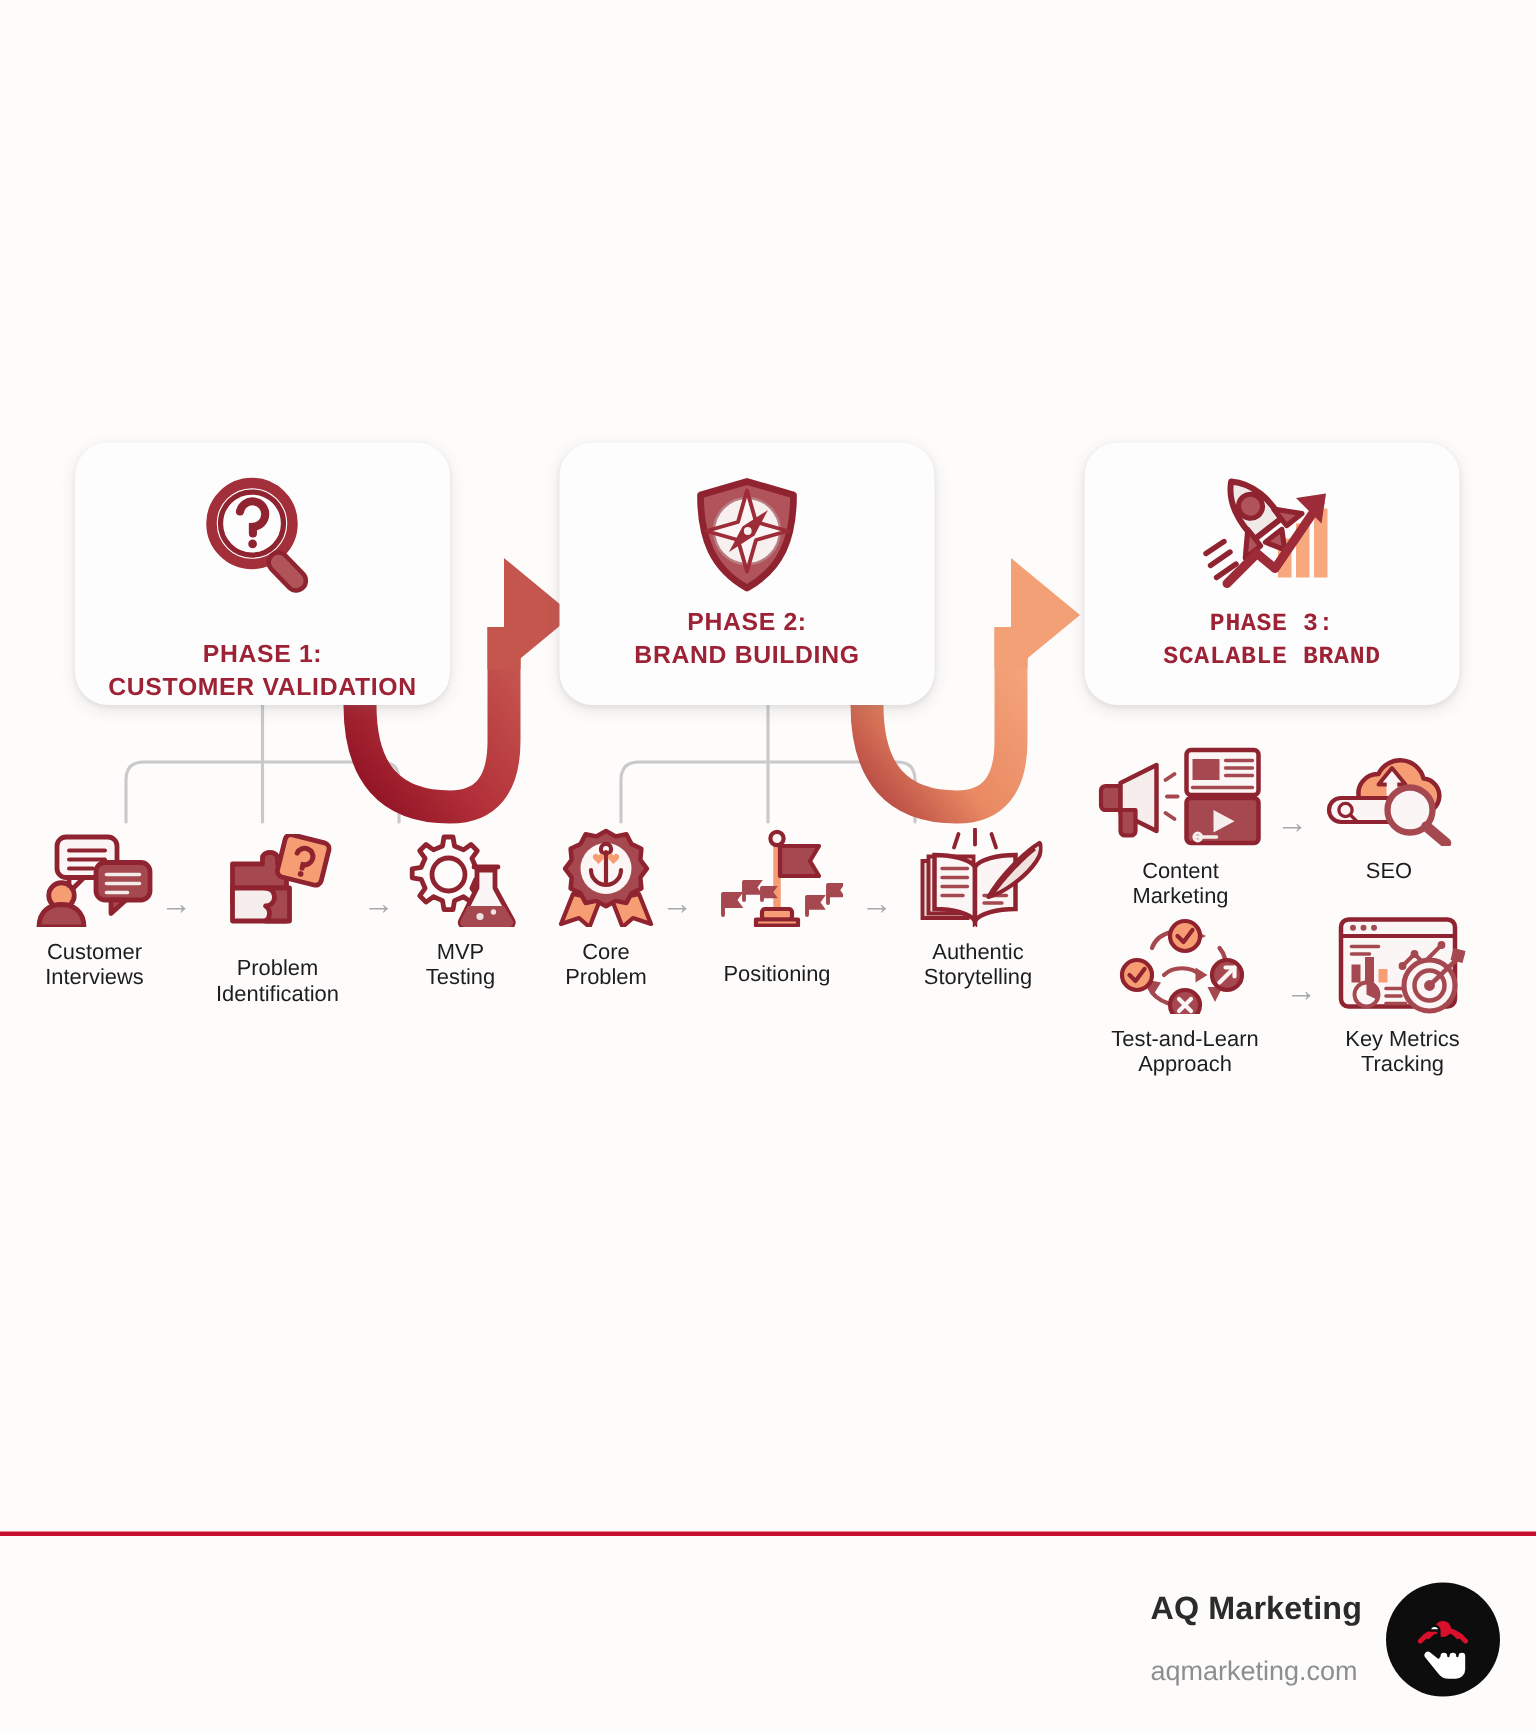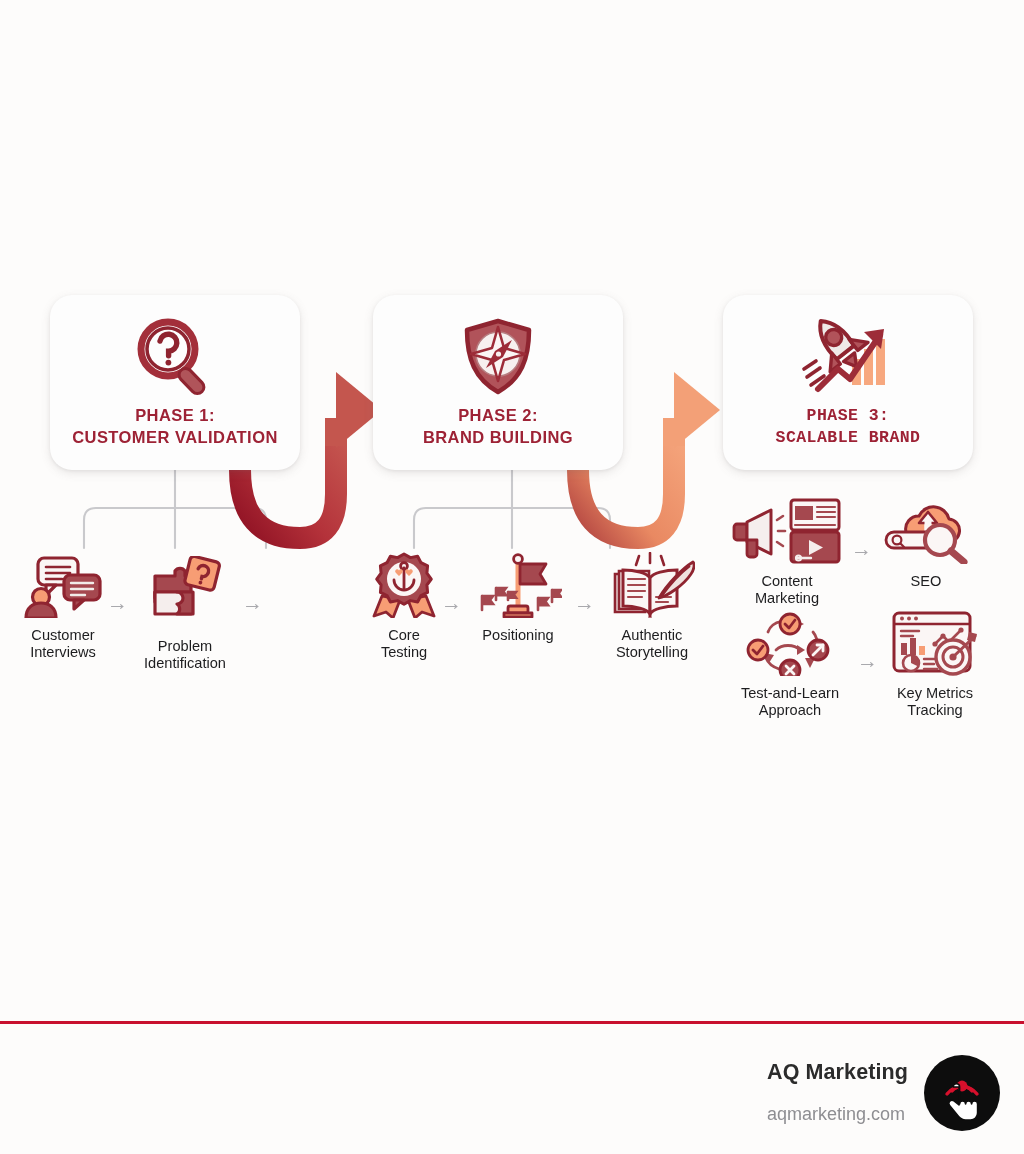--- a/index.html
+++ b/index.html
@@ -33,21 +33,21 @@
   .card .ctitle{
     margin-top:6px;
     text-align:center;
     font-weight:bold;
     font-size:16.5px;
     letter-spacing:.45px;
     line-height:1.32;
     color:#9d2235;
   }
 
-  #card1{left:50px;top:295px;width:250px;height:175px;}
+  #card1{left:50px;top:295px;width:250px;height:175px;justify-content:space-between;}
   #card2{left:373px;top:295px;width:250px;height:175px;}
   #card3{left:723px;top:295px;width:250px;height:175px;font-family:Liberation Mono, monospace;}
 
   
   .subrow{position:absolute;z-index:2;display:flex;align-items:flex-start;}
   .sub{
     display:flex;flex-direction:column;align-items:center;
     text-align:center;
   }
   .sub .sicon{height:66px;display:flex;align-items:flex-end;justify-content:center;}
@@ -68,21 +68,21 @@
 
   #sub1{left:24px;top:552px;}
   #sub2{left:372px;top:552px;}
   #g3a{left:728px;top:498px;}
   #g3b{left:728px;top:610px;}
 
   .sub.w-customer{width:78px;}
   .sub.w-problem{width:104px;gap:11px;}
   .sub.w-mvp{width:78px;}
   .sub.w-core{width:64px;}
-  .sub.w-pos{width:102px;}
+  .sub.w-pos{width:102px;gap:15px;}
   .sub.w-auth{width:104px;}
   .sub.w-content{width:118px;}
   .sub.w-seo{width:98px;}
   .sub.w-test{width:124px;}
   .sub.w-key{width:104px;}
 
   
   .divider{
     position:absolute;left:0;top:1021px;width:1024px;height:2.5px;
     background:#c8102e;z-index:2;
@@ -243,20 +243,39 @@
             <circle cx="55.6" cy="27" r="1.9" fill="#8f2430"></circle>
           </g>
         </svg>
       </div>
       <div class="slabel">Problem
 Identification</div>
     </div>
 
     <div class="sarrow">→</div>
 
+    <div class="sub w-mvp">
+      <div class="sicon">
+        <svg width="74" height="64" viewBox="0 0 74 64">
+          <g fill="none" stroke="#8f2430" stroke-width="3.2" stroke-linejoin="round">
+            <path d="M26,4 l6,0 1,6 6,2.6 5,-3.6 4.2,4.2 -3.6,5 2.6,6 6,1 0,6 -6,1 -2.6,6 3.6,5 -4.2,4.2
+                     -5,-3.6 -6,2.6 -1,6 -6,0 -1,-6 -6,-2.6 -5,3.6 -4.2,-4.2 3.6,-5 -2.6,-6 -6,-1 0,-6
+                     6,-1 2.6,-6 -3.6,-5 4.2,-4.2 5,3.6 6,-2.6 z"></path>
+            <circle cx="29" cy="29" r="11"></circle>
+          </g>
+          <path d="M48,26 h12 v12 L72,60 a3,3 0 0 1 -2.6,4 H39.6 A3,3 0 0 1 37,60 L48,38 Z" fill="#fbf6f5" stroke="#8f2430" stroke-width="3.2" stroke-linejoin="round"></path>
+          <path d="M42,50 h24 l6,10 a3,3 0 0 1 -2.6,4 H39.6 A3,3 0 0 1 37,60 Z" fill="#a5484f"></path>
+          <path d="M46,24 h16" stroke="#8f2430" stroke-width="3.2" stroke-linecap="round"></path>
+          <circle cx="50" cy="57" r="2.4" fill="#f0e4e2"></circle>
+          <circle cx="59" cy="54" r="1.8" fill="#f0e4e2"></circle>
+        </svg>
+      </div>
+      <div class="slabel">MVP
+Testing</div>
+    </div>
   </div>
 
   <div class="subrow" id="sub2">
 
     <div class="sub w-core">
       <div class="sicon">
         <svg width="76" height="66" viewBox="0 0 76 66">
           <path d="M16,44 L8,64 L20,60 L27,66 L34,48 Z" fill="#f79d74" stroke="#8f2430" stroke-width="2.8" stroke-linejoin="round"></path>
           <path d="M60,44 L68,64 L56,60 L49,66 L42,48 Z" fill="#f79d74" stroke="#8f2430" stroke-width="2.8" stroke-linejoin="round"></path>
           <path d="M38,2 l6.4,3.6 7.2,-1.4 3.4,6.5 6.6,3.2 -0.7,7.3 4.4,5.9 -4.4,5.9 0.7,7.3
@@ -266,21 +285,21 @@
           <g fill="none" stroke="#8f2430" stroke-width="2.8" stroke-linecap="round">
             <path d="M38,16 v20"></path>
             <path d="M28,28 a10,10 0 0 0 20,0"></path>
           </g>
           <circle cx="38" cy="14" r="3.4" fill="none" stroke="#8f2430" stroke-width="2.8"></circle>
           <path d="M30,21 c-2.5,-2.5 1.5,-5.5 3,-2.6 1.5,-2.9 5.5,0.1 3,2.6 l-3,3 z" fill="#f79d74"></path>
           <path d="M40,21 c-2.5,-2.5 1.5,-5.5 3,-2.6 1.5,-2.9 5.5,0.1 3,2.6 l-3,3 z" fill="#f79d74"></path>
         </svg>
       </div>
       <div class="slabel">Core
-Testing</div>
+Problem</div>
     </div>
 
     <div class="sarrow">→</div>
 
     <div class="sub w-pos">
       <div class="sicon">
         <svg width="88" height="66" viewBox="0 0 88 66">
           <path d="M44,10 v44" stroke="#f79d74" stroke-width="5" stroke-linecap="round"></path>
           <circle cx="44" cy="7" r="4.4" fill="#fbf6f5" stroke="#8f2430" stroke-width="2.8"></circle>
           <path d="M46,12 L72,12 L66,22 L72,32 L46,32 Z" fill="#a5484f" stroke="#8f2430" stroke-width="2.8" stroke-linejoin="round"></path>

